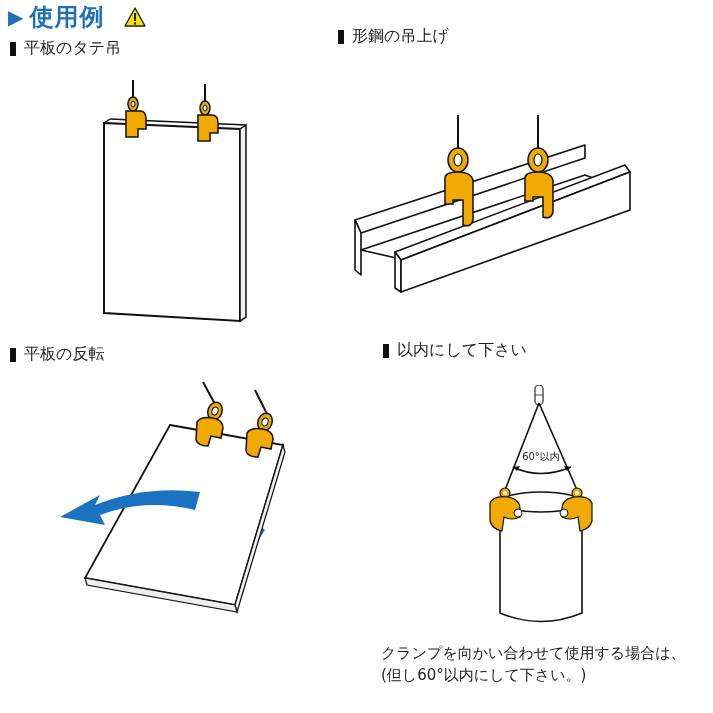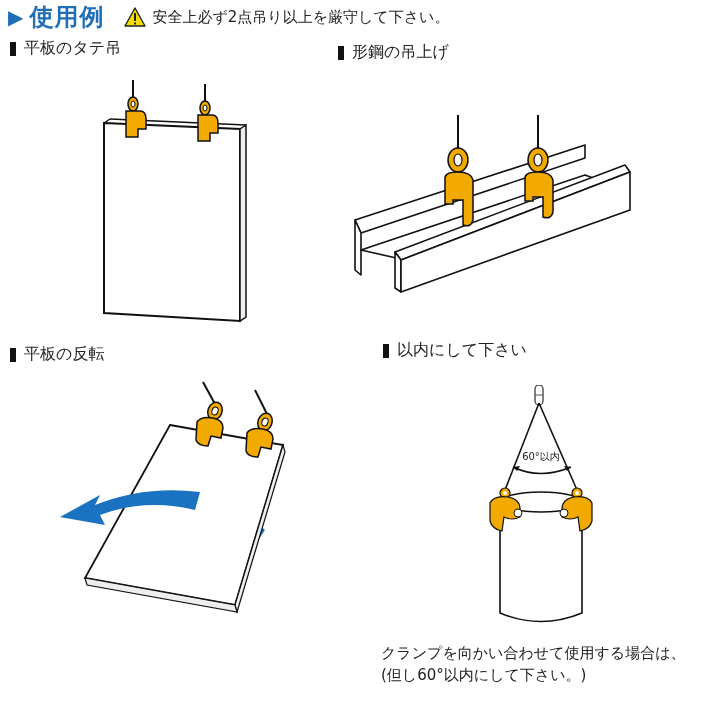--- a/index.html
+++ b/index.html
@@ -19,28 +19,27 @@
 <body>
 
 <div class="header">
   <span class="tri">▶</span>
   <span class="title">使用例</span>
   <svg class="warn" viewBox="0 0 22 20">
     <polygon points="11,1 21,19 1,19" fill="#f5e100" stroke="#222" stroke-width="1.4" stroke-linejoin="round"></polygon>
     <rect x="10" y="6" width="2" height="8" fill="#222"></rect>
     <rect x="10" y="15.5" width="2" height="2" fill="#222"></rect>
   </svg>
-  <span class="note">安全上必ず2点吊り以上を厳守して下さい。</span>
 </div>
 
 <div class="sec" style="left:10px; top:38px;justify-content:flex-end;">
   <span class="mark"></span>
   <span>平板のタテ吊</span>
 </div>
-<div class="sec" style="left:338px; top:42px;">
+<div class="sec" style="left:338px; top:26px;">
   <span class="mark"></span>
   <span>形鋼の吊上げ</span>
 </div>
 <div class="sec" style="left:10px; top:344px;">
   <span class="mark"></span>
   <span>平板の反転</span>
 </div>
 <div class="sec" style="left:383px; top:340px;">
   <span class="mark"></span>
   <span>以内にして下さい</span>

